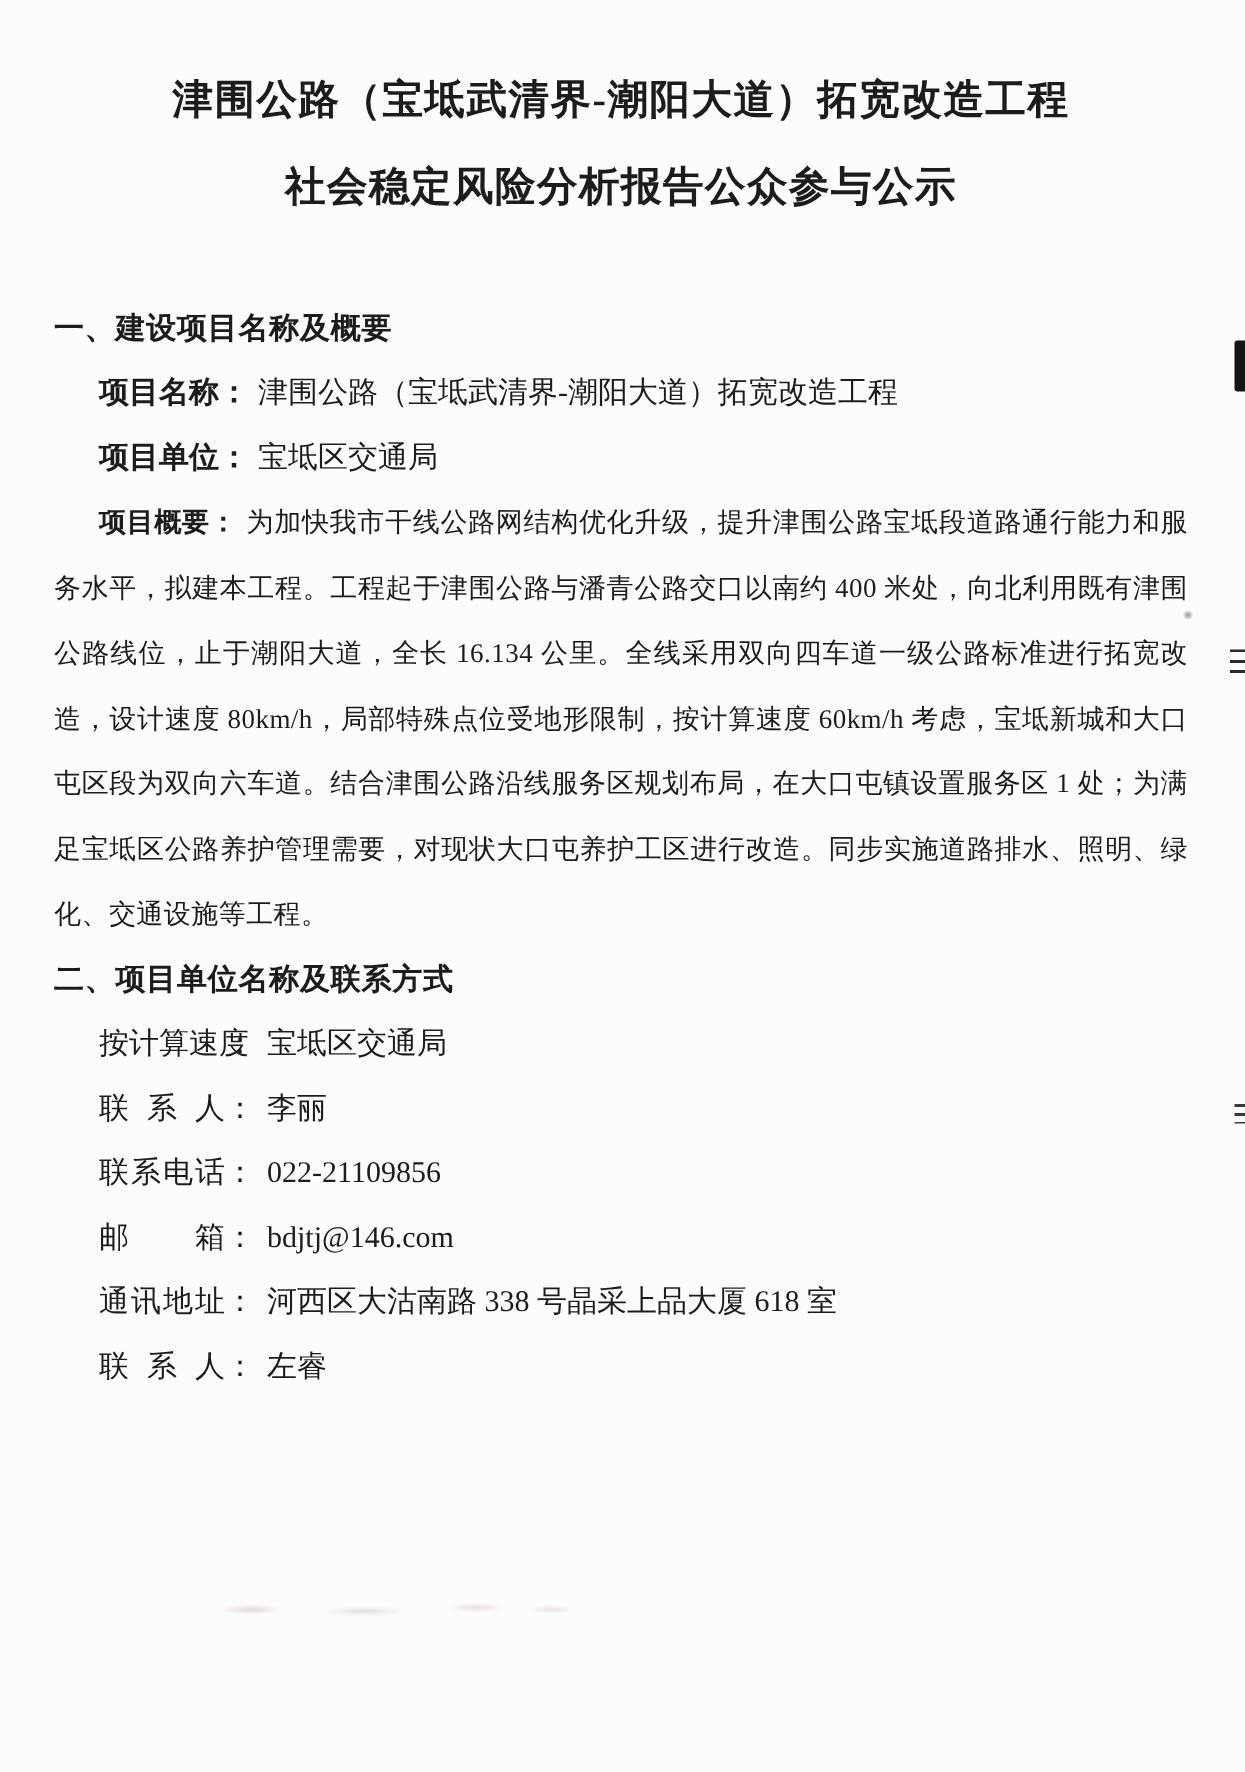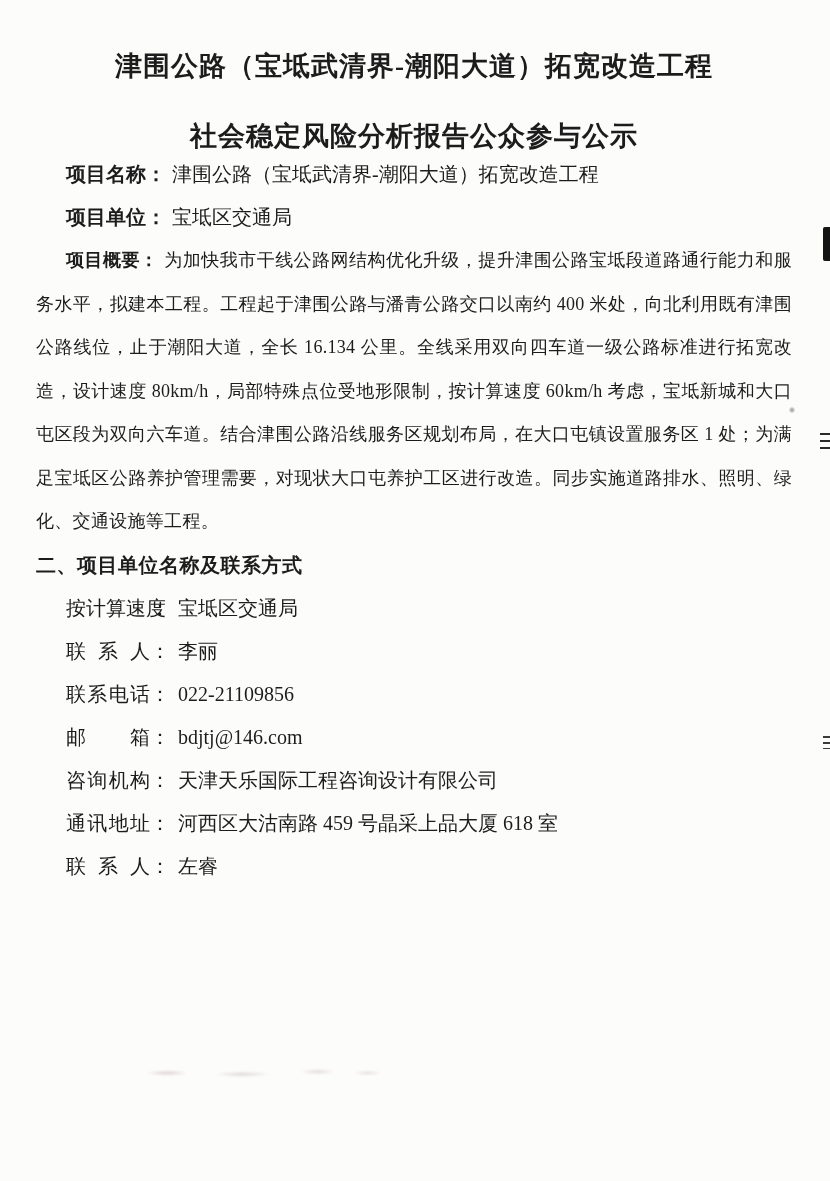--- a/index.html
+++ b/index.html
@@ -21,21 +21,21 @@
     font-weight:700;
   }
   .doc-title{
     text-align:center;
     font-size:27px;
     font-weight:700;
     letter-spacing:1px;
     line-height:34px;
   }
   .t1{margin-top:49px;}
-  .t2{margin-top:36px;}
+  .t2{margin-top:24px;}
   .sec-heading{
     font-size:20px;
     line-height:43px;
     letter-spacing:0.5px;
   }
   #s1-heading{margin-top:57px;}
   .line{
     font-size:20px;
     line-height:43px;
     white-space:nowrap;
@@ -86,20 +86,21 @@
   }
 </style>
 </head>
 <body>
 
 <div class="page">
 
   <div class="doc-title t1">津围公路（宝坻武清界-潮阳大道）拓宽改造工程</div>
   <div class="doc-title t2">社会稳定风险分析报告公众参与公示</div>
 
+  <div class="sec-heading hei" id="s1-heading">一、建设项目名称及概要</div>
 
   <div class="line indent">
     <span class="hei b-label">项目名称：</span><span>津围公路（宝坻武清界-潮阳大道）拓宽改造工程</span>
   </div>
 
   <div class="line indent">
     <span class="hei b-label">项目单位：</span><span>宝坻区交通局</span>
   </div>
 
   <p class="para"><span class="hei b-label">项目概要：</span><span>为加快我市干线公路网结构优化升级，提升津围公路宝坻段道路通行能力和服务水平，拟建本工程。工程起于津围公路与潘青公路交口以南约 400 米处，向北利用既有津围公路线位，止于潮阳大道，全长 16.134 公里。全线采用双向四车道一级公路标准进行拓宽改造，设计速度 80km/h，局部特殊点位受地形限制，按计算速度 60km/h 考虑，宝坻新城和大口屯区段为双向六车道。结合津围公路沿线服务区规划布局，在大口屯镇设置服务区 1 处；为满足宝坻区公路养护管理需要，对现状大口屯养护工区进行改造。同步实施道路排水、照明、绿化、交通设施等工程。</span></p>
@@ -114,24 +115,21 @@
   </div>
   <div class="line indent">
     <span class="lbl">联系电话</span><span class="colon">：</span><span>022-21109856</span>
   </div>
   <div class="line indent">
     <span class="lbl">邮箱</span><span class="colon">：</span><span>bdjtj@146.com</span>
   </div>
 
 
   <div class="line indent">
-    <span class="lbl">咨询机构</span><span class="colon">：</span><span>天津天乐国际工程咨询设计有限公司</span>
-  </div>
-  <div class="line indent">
-    <span class="lbl">通讯地址</span><span class="colon">：</span><span>河西区大沽南路 459 号晶采上品大厦 618 室</span>
+    <span class="lbl">通讯地址</span><span class="colon">：</span><span>河西区大沽南路 338 号晶采上品大厦 618 室</span>
   </div>
   <div class="line indent">
     <span class="lbl">联系人</span><span class="colon">：</span><span>左睿</span>
   </div>
 
   <div class="artifact" id="artifact-bar"></div>
   <div class="artifact" id="artifact-text-1"></div>
   <div class="artifact" id="artifact-text-2"></div>
   <div class="artifact" id="artifact-speck"></div>
   <div class="artifact" id="smudge"></div>

